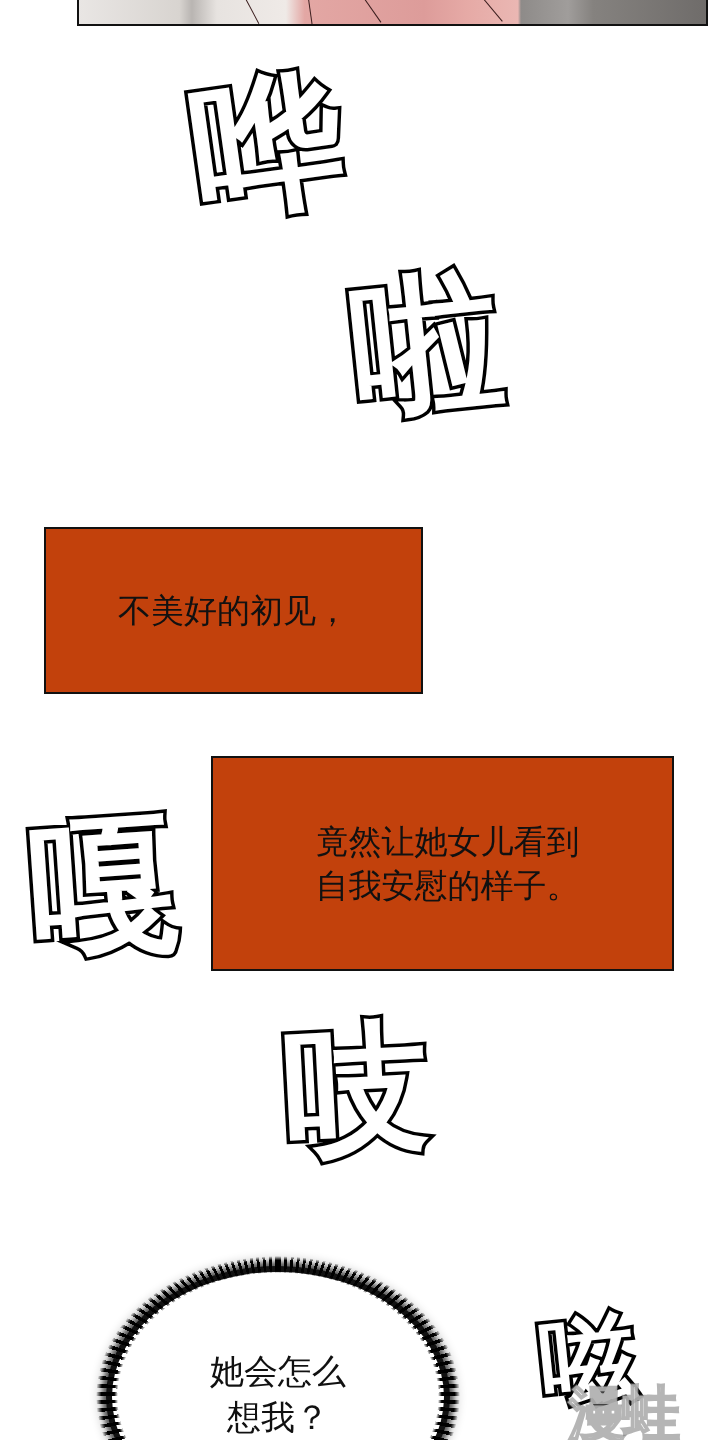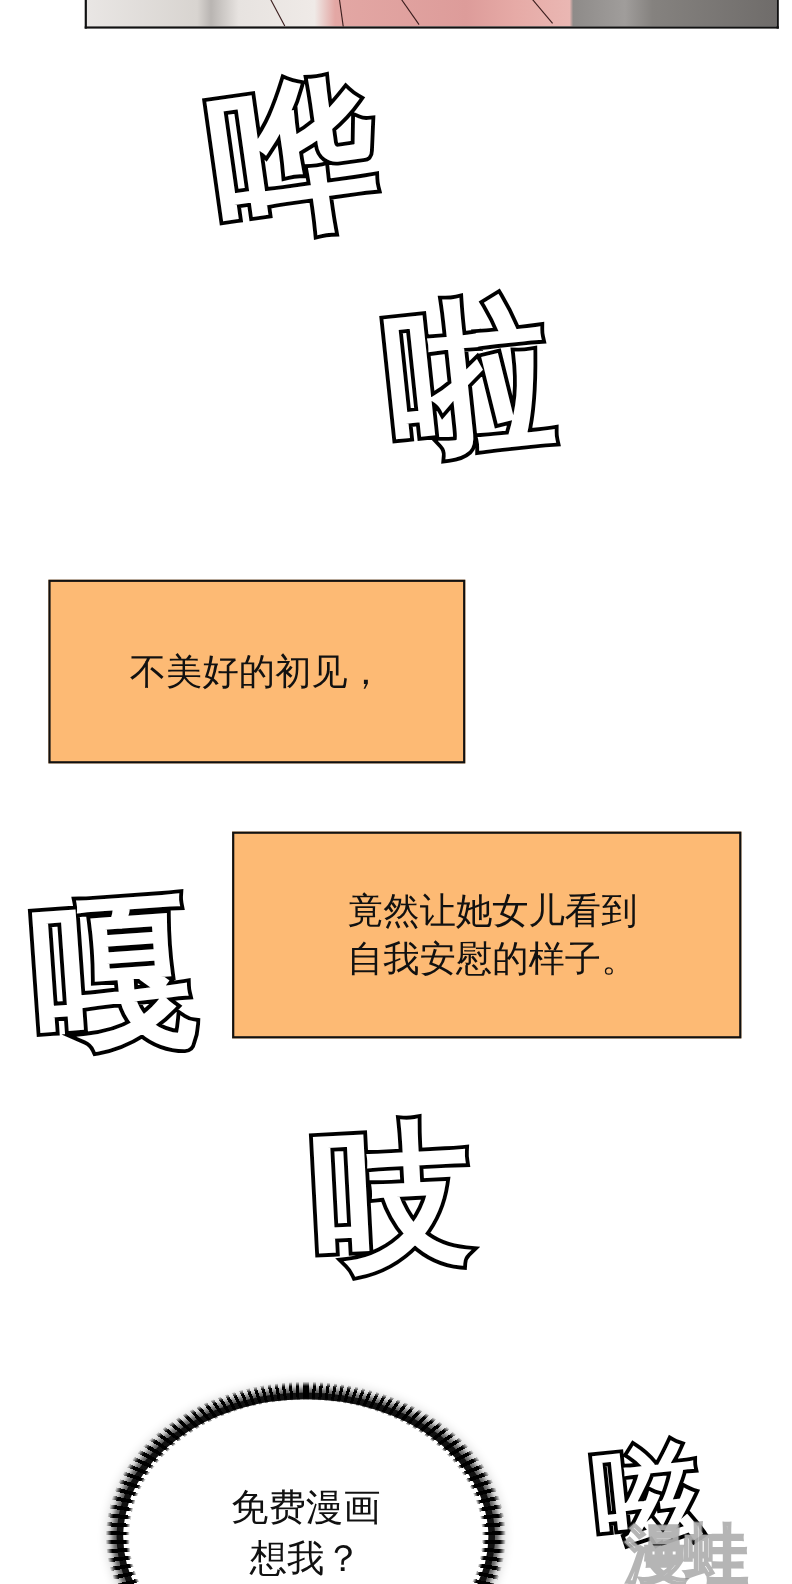--- a/index.html
+++ b/index.html
@@ -18,24 +18,24 @@
            font-family: "DejaVu Sans", sans-serif;
            -webkit-text-stroke: 7px #000; paint-order: stroke fill;
            text-shadow: 0 0 0 #000; }
     .sfx-1 { left: 192px; top: 70px; font-size: 150px; transform: rotate(-8deg); letter-spacing: -6px; }
     .sfx-2 { left: 352px; top: 270px; font-size: 150px; transform: rotate(-6deg); }
     .sfx-3 { left: 30px; top: 812px; font-size: 150px; transform: rotate(-4deg); }
     .sfx-4 { left: 283px; top: 1018px; font-size: 145px; transform: rotate(-3deg); }
     .sfx-5 { left: 540px; top: 1312px; font-size: 95px; transform: rotate(-6deg); }
 
     
-    .caption { position: absolute; border: 2px solid #111; background: #fdba74; box-sizing: border-box;
+    .caption { position: absolute; border: 2px solid #111; background: #c2410c; box-sizing: border-box;
                display: flex; align-items: center; justify-content: center; text-align: center; }
     .caption-1 { left: 44px; top: 527px; width: 379px; height: 167px; }
-    .caption-2 { left: 211px; top: 756px; width: 463px; height: 188px; }
+    .caption-2 { left: 211px; top: 756px; width: 463px; height: 215px; }
     .caption-text { font-size: 33px; line-height: 44px; font-weight: 500; color: #111; white-space: pre-line; }
     .caption-2 .caption-text { margin-left: 10px; }
 
     
     .burst { position: absolute; left: 112px; top: 1272px; width: 332px; height: 250px; border-radius: 50%;
              background: #fff;
              box-shadow: 0 0 0 6px #111, 0 0 4px 10px rgba(0,0,0,0.55), 0 0 10px 14px rgba(0,0,0,0.18); }
     .burst::before { content: ""; position: absolute; inset: -16px; border-radius: 50%;
              background: repeating-conic-gradient(#000 0deg 1.2deg, transparent 1.2deg 2.6deg);
              -webkit-mask: radial-gradient(closest-side, transparent 88%, #000 90%, #000 97%, transparent 100%);
@@ -69,21 +69,21 @@
 
 <div class="sfx sfx-3">嘎</div>
 <div class="caption caption-2">
   <div class="caption-text">竟然让她女儿看到
 自我安慰的样子。</div>
 </div>
 
 <div class="sfx sfx-4">吱</div>
 
 <div class="burst">
-  <div class="burst-text">免费漫画
+  <div class="burst-text">她会怎么
 想我？</div>
 </div>
 
 <div class="sfx sfx-5">嗞</div>
 
 <div class="watermark">
   <div class="wm-logo">漫蛙</div>
   <div class="wm-sub">她会怎么</div>
 </div>
 

